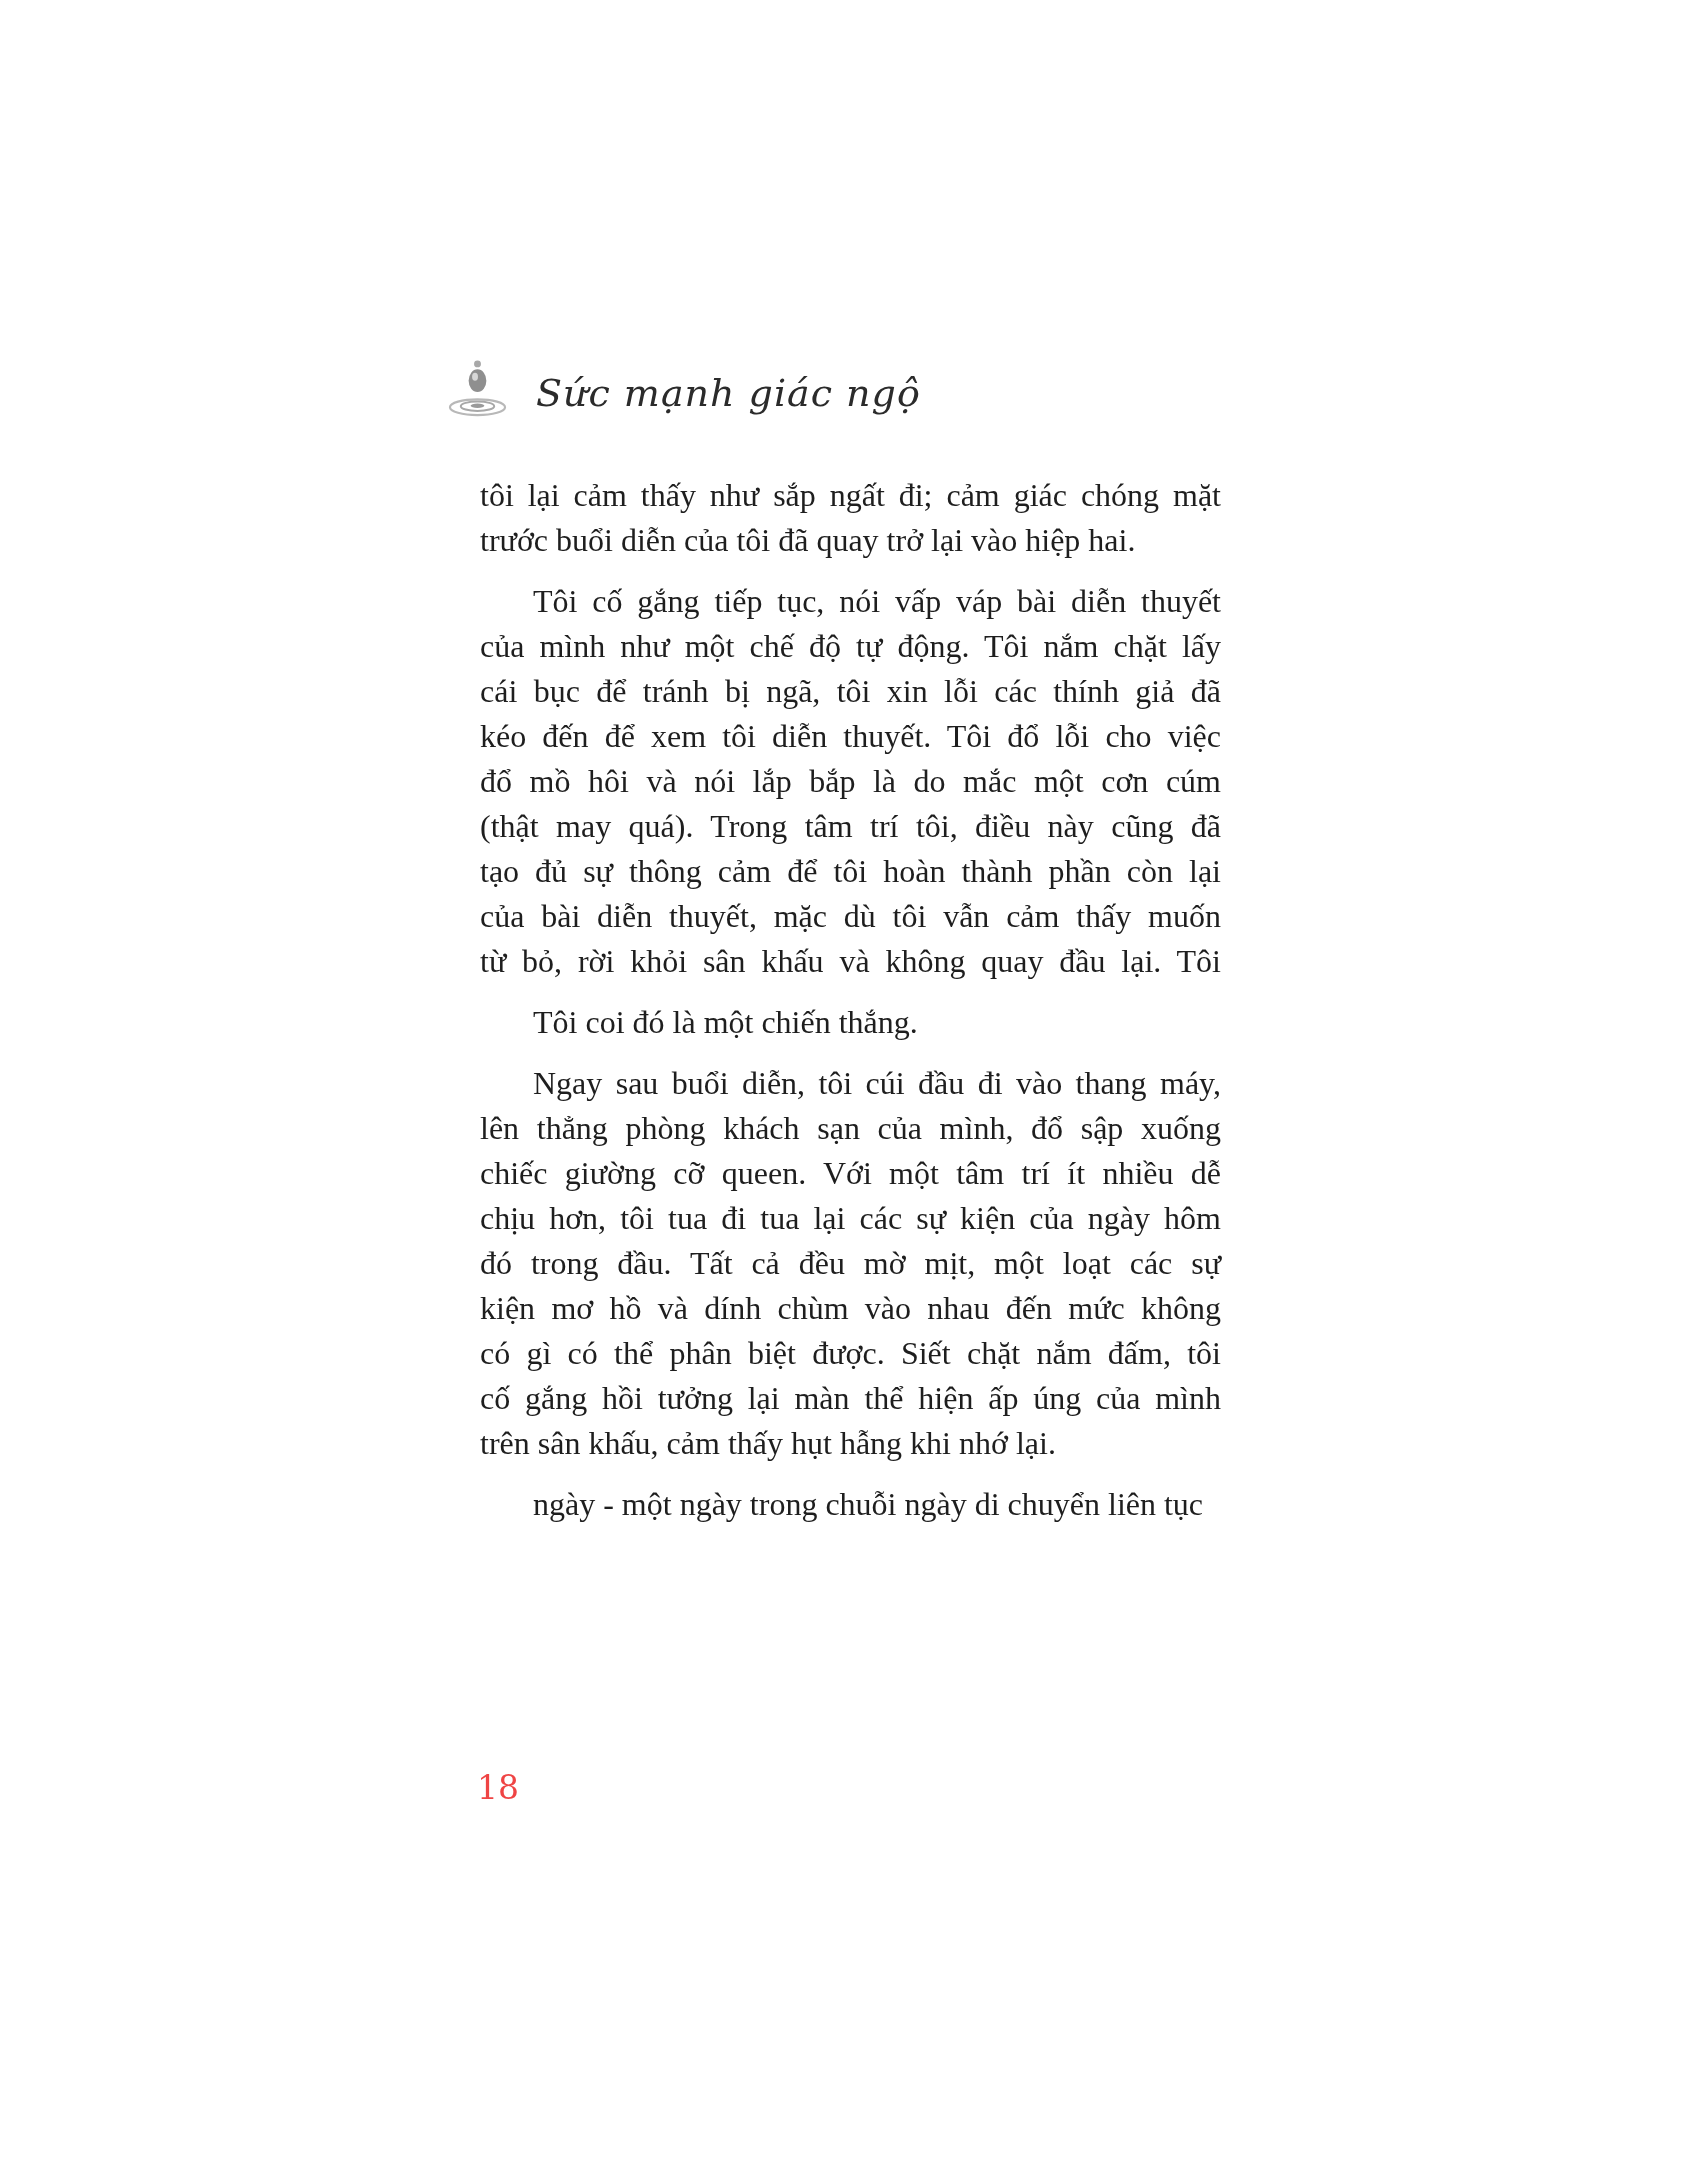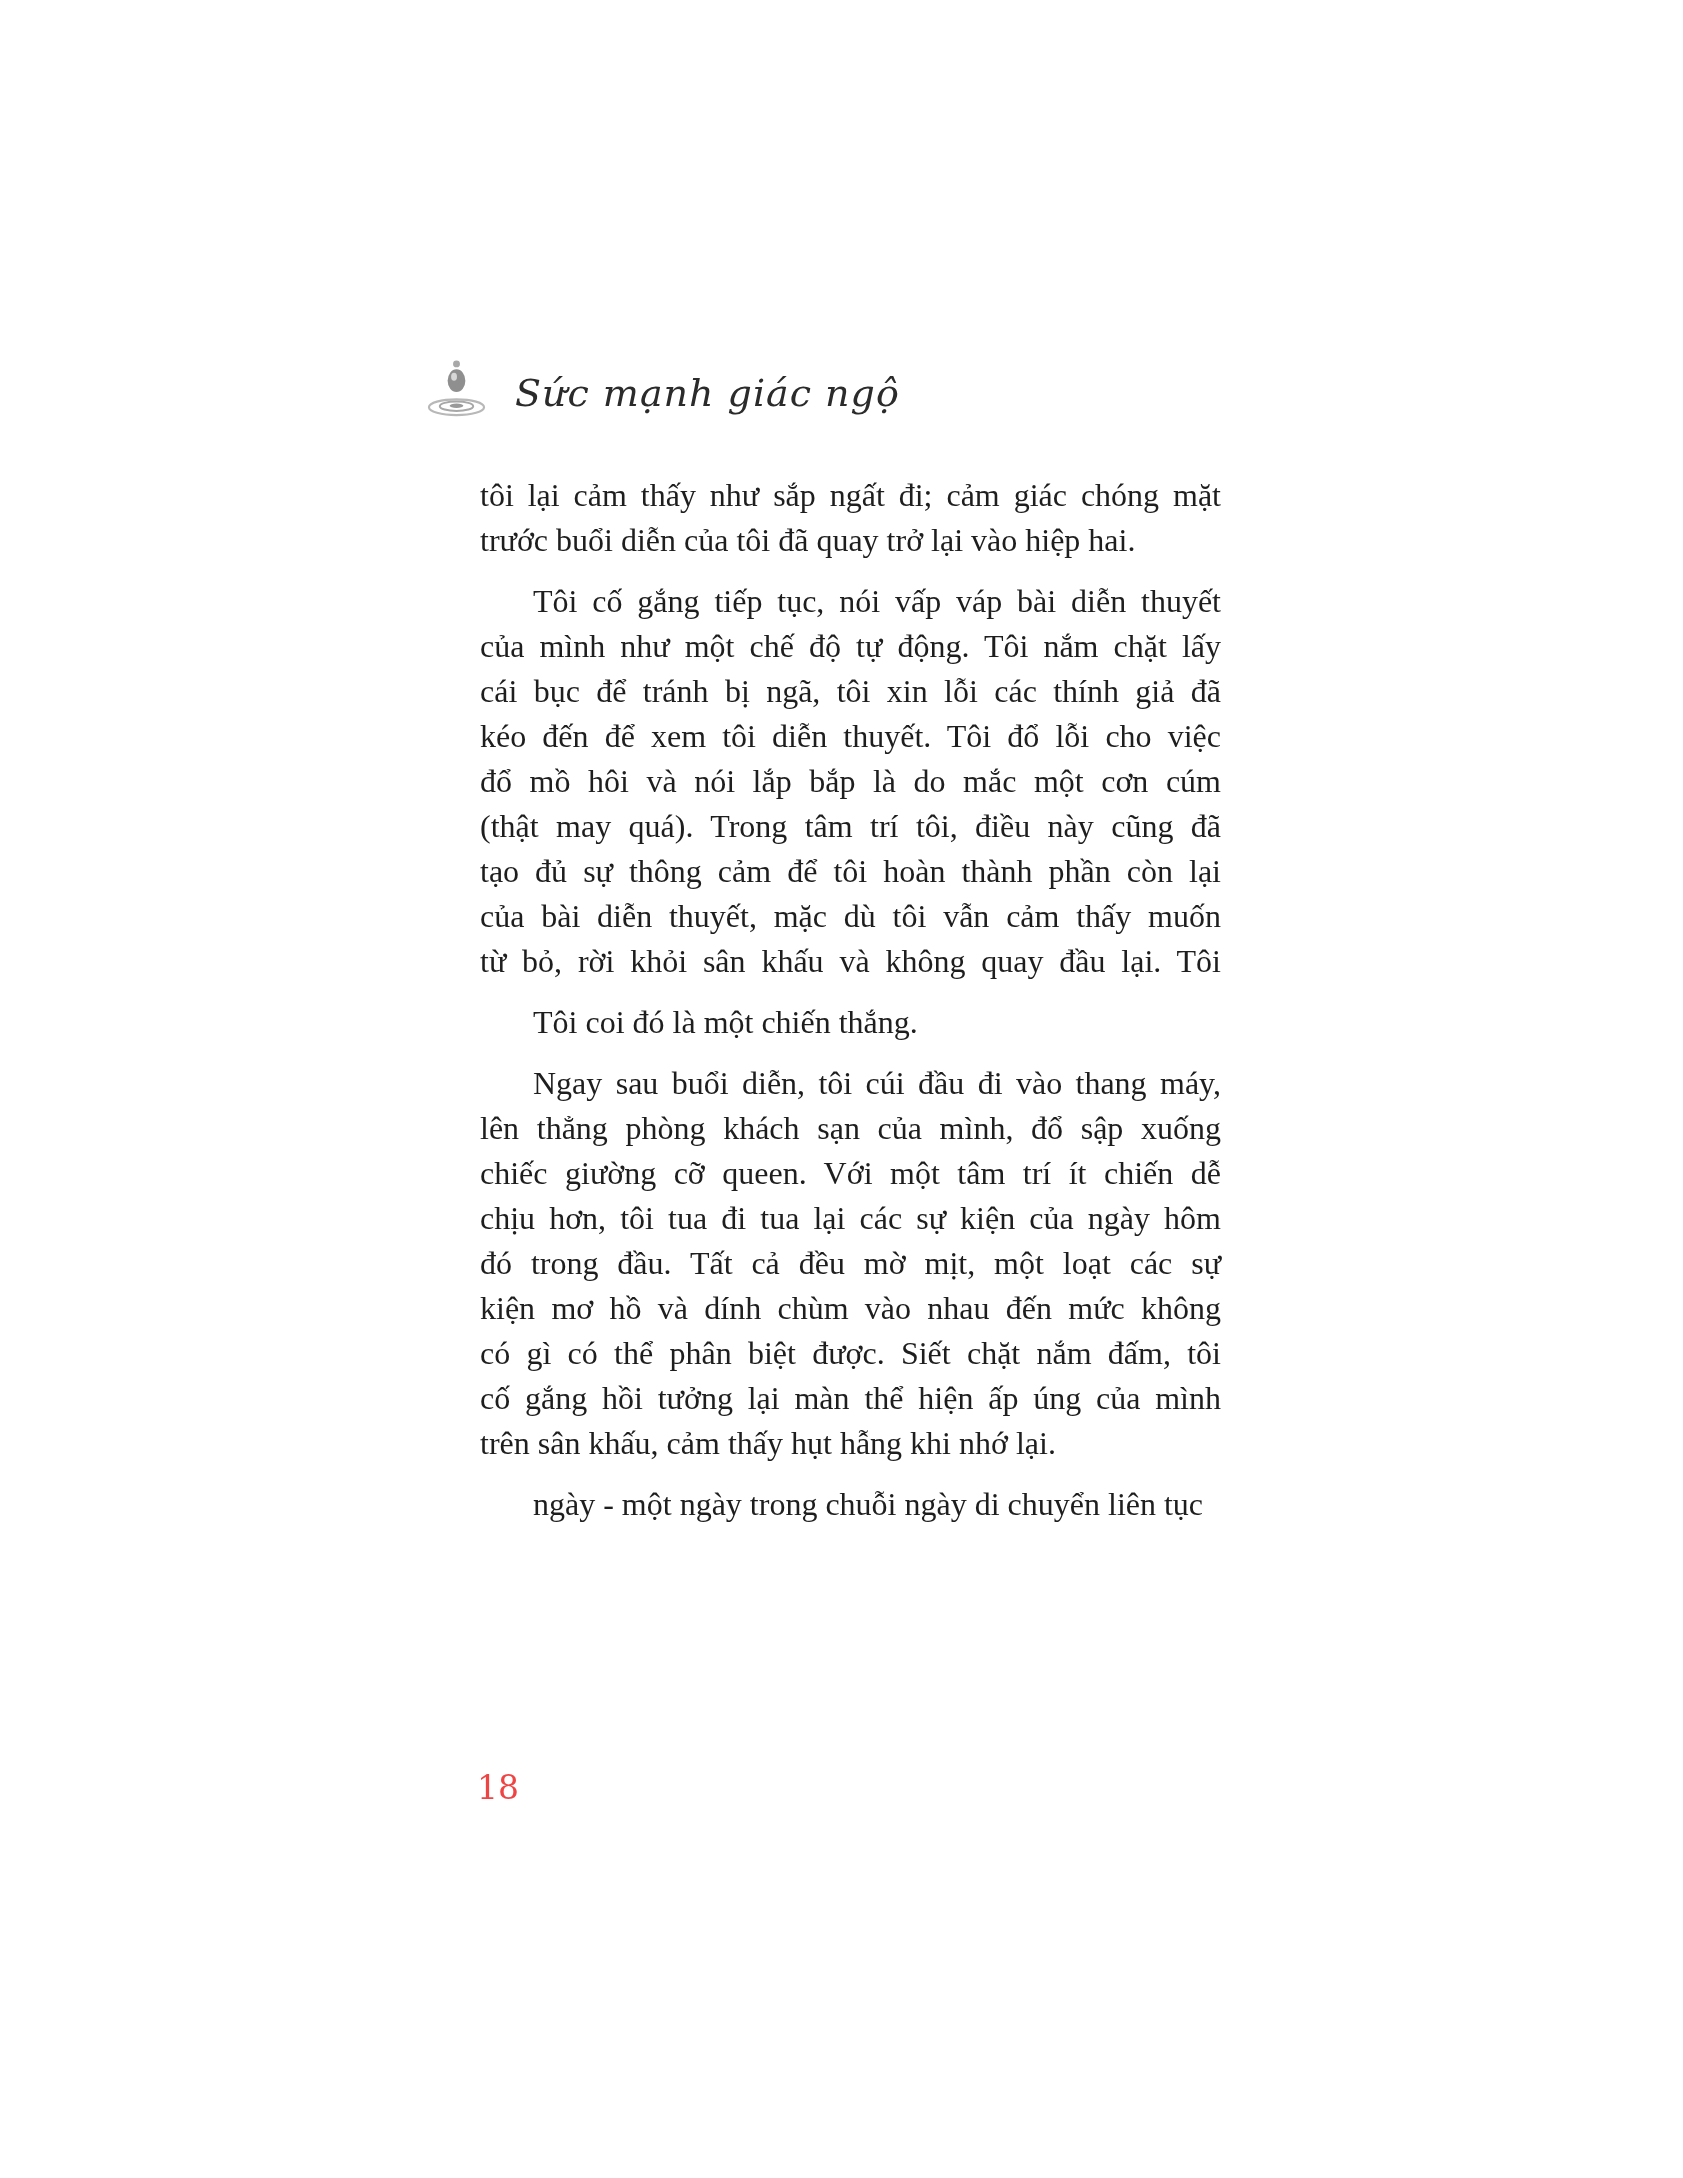--- a/index.html
+++ b/index.html
@@ -11,21 +11,21 @@
     position: relative;
     width: 1683px;
     height: 2178px;
     background: #ffffff;
     overflow: hidden;
     font-family: "Liberation Serif", serif;
   }
   
   .chapter-header {
     position: absolute;
-    left: 426px;
+    left: 447px;
     top: 358px;
     display: flex;
     align-items: flex-end;
     gap: 28px;
   }
   .drop-icon {
     width: 61px;
     height: 63px;
     flex: 0 0 auto;
   }
@@ -107,21 +107,21 @@
         <div class="line">tạo đủ sự thông cảm để tôi hoàn thành phần còn lại</div>
         <div class="line">của bài diễn thuyết, mặc dù tôi vẫn cảm thấy muốn</div>
         <div class="line">từ bỏ, rời khỏi sân khấu và không quay đầu lại. Tôi</div>
       </div>
       <div class="para indent">
         <div class="line last">Tôi coi đó là một chiến thắng.</div>
       </div>
       <div class="para indent">
         <div class="line">Ngay sau buổi diễn, tôi cúi đầu đi vào thang máy,</div>
         <div class="line">lên thẳng phòng khách sạn của mình, đổ sập xuống</div>
-        <div class="line">chiếc giường cỡ queen. Với một tâm trí ít chiến dễ</div>
+        <div class="line">chiếc giường cỡ queen. Với một tâm trí ít nhiều dễ</div>
         <div class="line">chịu hơn, tôi tua đi tua lại các sự kiện của ngày hôm</div>
         <div class="line">đó trong đầu. Tất cả đều mờ mịt, một loạt các sự</div>
         <div class="line">kiện mơ hồ và dính chùm vào nhau đến mức không</div>
         <div class="line">có gì có thể phân biệt được. Siết chặt nắm đấm, tôi</div>
         <div class="line">cố gắng hồi tưởng lại màn thể hiện ấp úng của mình</div>
         <div class="line last">trên sân khấu, cảm thấy hụt hẫng khi nhớ lại.</div>
       </div>
       <div class="para indent">
         <div class="line last">ngày - một ngày trong chuỗi ngày di chuyển liên tục</div>
       </div>

